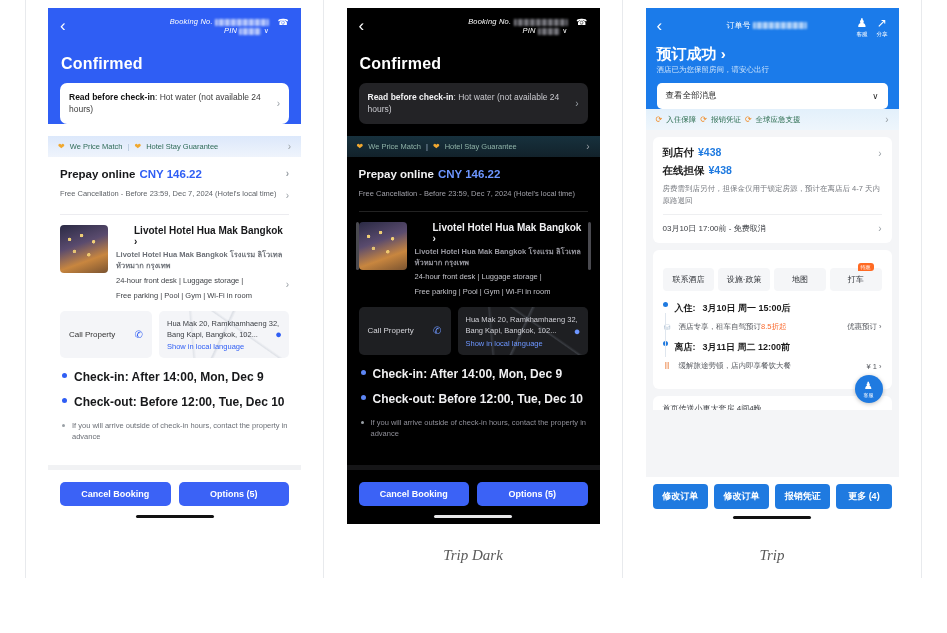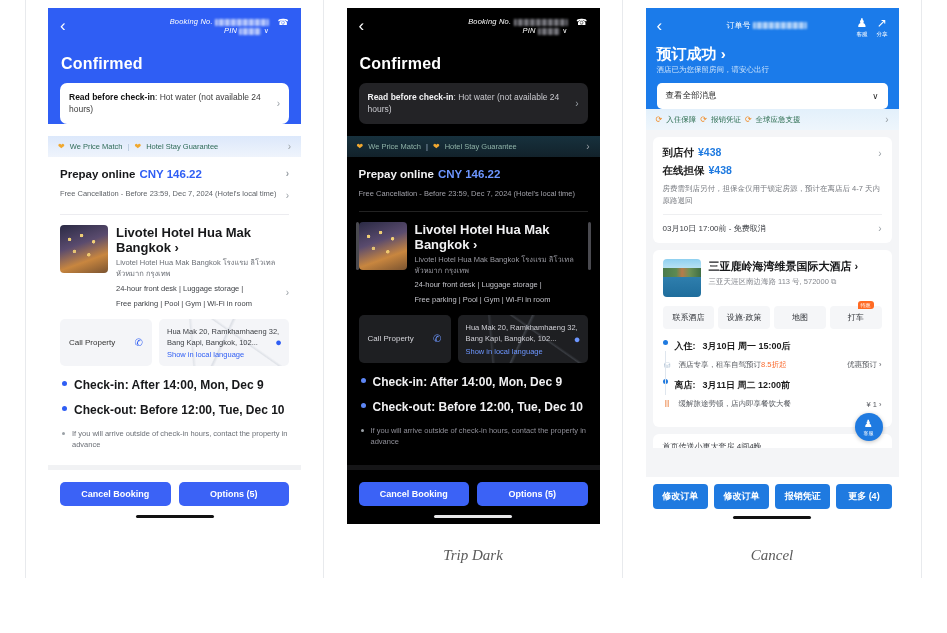--- a/index.html
+++ b/index.html
@@ -114,23 +114,23 @@
   .thumb::after {
     content:""; position:absolute; inset:0;
     background:
       radial-gradient(circle at 20% 30%, rgba(255,220,120,.9) 0 1.5px, transparent 2px),
       radial-gradient(circle at 45% 22%, rgba(255,220,120,.9) 0 1.5px, transparent 2px),
       radial-gradient(circle at 70% 35%, rgba(255,220,120,.9) 0 1.5px, transparent 2px),
       radial-gradient(circle at 30% 55%, rgba(255,220,120,.8) 0 1.5px, transparent 2px),
       radial-gradient(circle at 60% 62%, rgba(255,220,120,.8) 0 1.5px, transparent 2px);
   }
   .hot-info { flex: 1; min-width: 0; }
-  .hot-name { font-size: 13px; font-weight: bold; color: #17181a; }
+  .hot-name { font-size: 10px; font-weight: bold; color: #17181a; margin-left: 18px; }
   .dark .hot-name { color: #f0f0f2; }
-  .hot-sub { font-size: 7.5px; color: #6b6f76; line-height: 1.5; margin-top: 2px; }
+  .hot-sub { font-size: 7.5px; color: #6b6f76; line-height: 1.5; margin-top: 2px; font-weight: bold; }
   .dark .hot-sub { color: #9a9aa2; }
   .hot-amen { font-size: 7.5px; color: #3c3f44; line-height: 1.6; margin-top: 3px; }
   .dark .hot-amen { color: #c2c2c8; }
   .card-arrow { position: absolute; right: 0; bottom: 12px; color: #9aa0a6; font-size: 10px; }
 
   .contact-row { display: flex; gap: 7px; margin-top: 9px; }
   .call-box {
     flex: 0 0 92px; background: #f4f5f8; border-radius: 5px;
     display: flex; align-items: center; justify-content: space-between;
     padding: 10px 9px; font-size: 8px; color: #333;
@@ -557,33 +557,20 @@
               </div>
               <div class="c-note">房费需到店另付，担保金仅用于锁定房源，预计在离店后 4-7 天内原路退回</div>
               <div class="c-hr"></div>
               <div class="c-cancel-row">
                 <span>03月10日 17:00前 - 免费取消</span>
                 <span class="arrow">›</span>
               </div>
             </div>
 
             <div class="c-card">
-              <div class="c-hotel">
-                <div class="c-thumb"></div>
-                <div style="flex:1;min-width:0">
-                  <div class="c-hname">
-                    <span>三亚鹿岭海湾维景国际大酒店</span>
-                    <span>›</span>
-                  </div>
-                  <div class="c-haddr">
-                    <span>三亚天涯区南边海路 113 号, 572000</span>
-                    <span>⧉</span>
-                  </div>
-                </div>
-              </div>
 
               <div class="c-tabs">
                 <div class="c-tab"><span>联系酒店</span></div>
                 <div class="c-tab"><span>设施·政策</span></div>
                 <div class="c-tab"><span>地图</span></div>
                 <div class="c-tab">
                   <span class="c-badge">特惠</span>
                   <span>打车</span>
                 </div>
               </div>
@@ -632,19 +619,19 @@
               <div class="c-btn">修改订单</div>
               <div class="c-btn">修改订单</div>
               <div class="c-btn">报销凭证</div>
               <div class="c-btn">更多 (4)</div>
             </div>
             <div class="c-home"></div>
           </div>
 
         </div>
       </div>
-      <div class="caption">Cancel</div>
+      <div class="caption">Trip</div>
     </div>
 
   </div>
 
 
 </div>
 
 </body></html>

